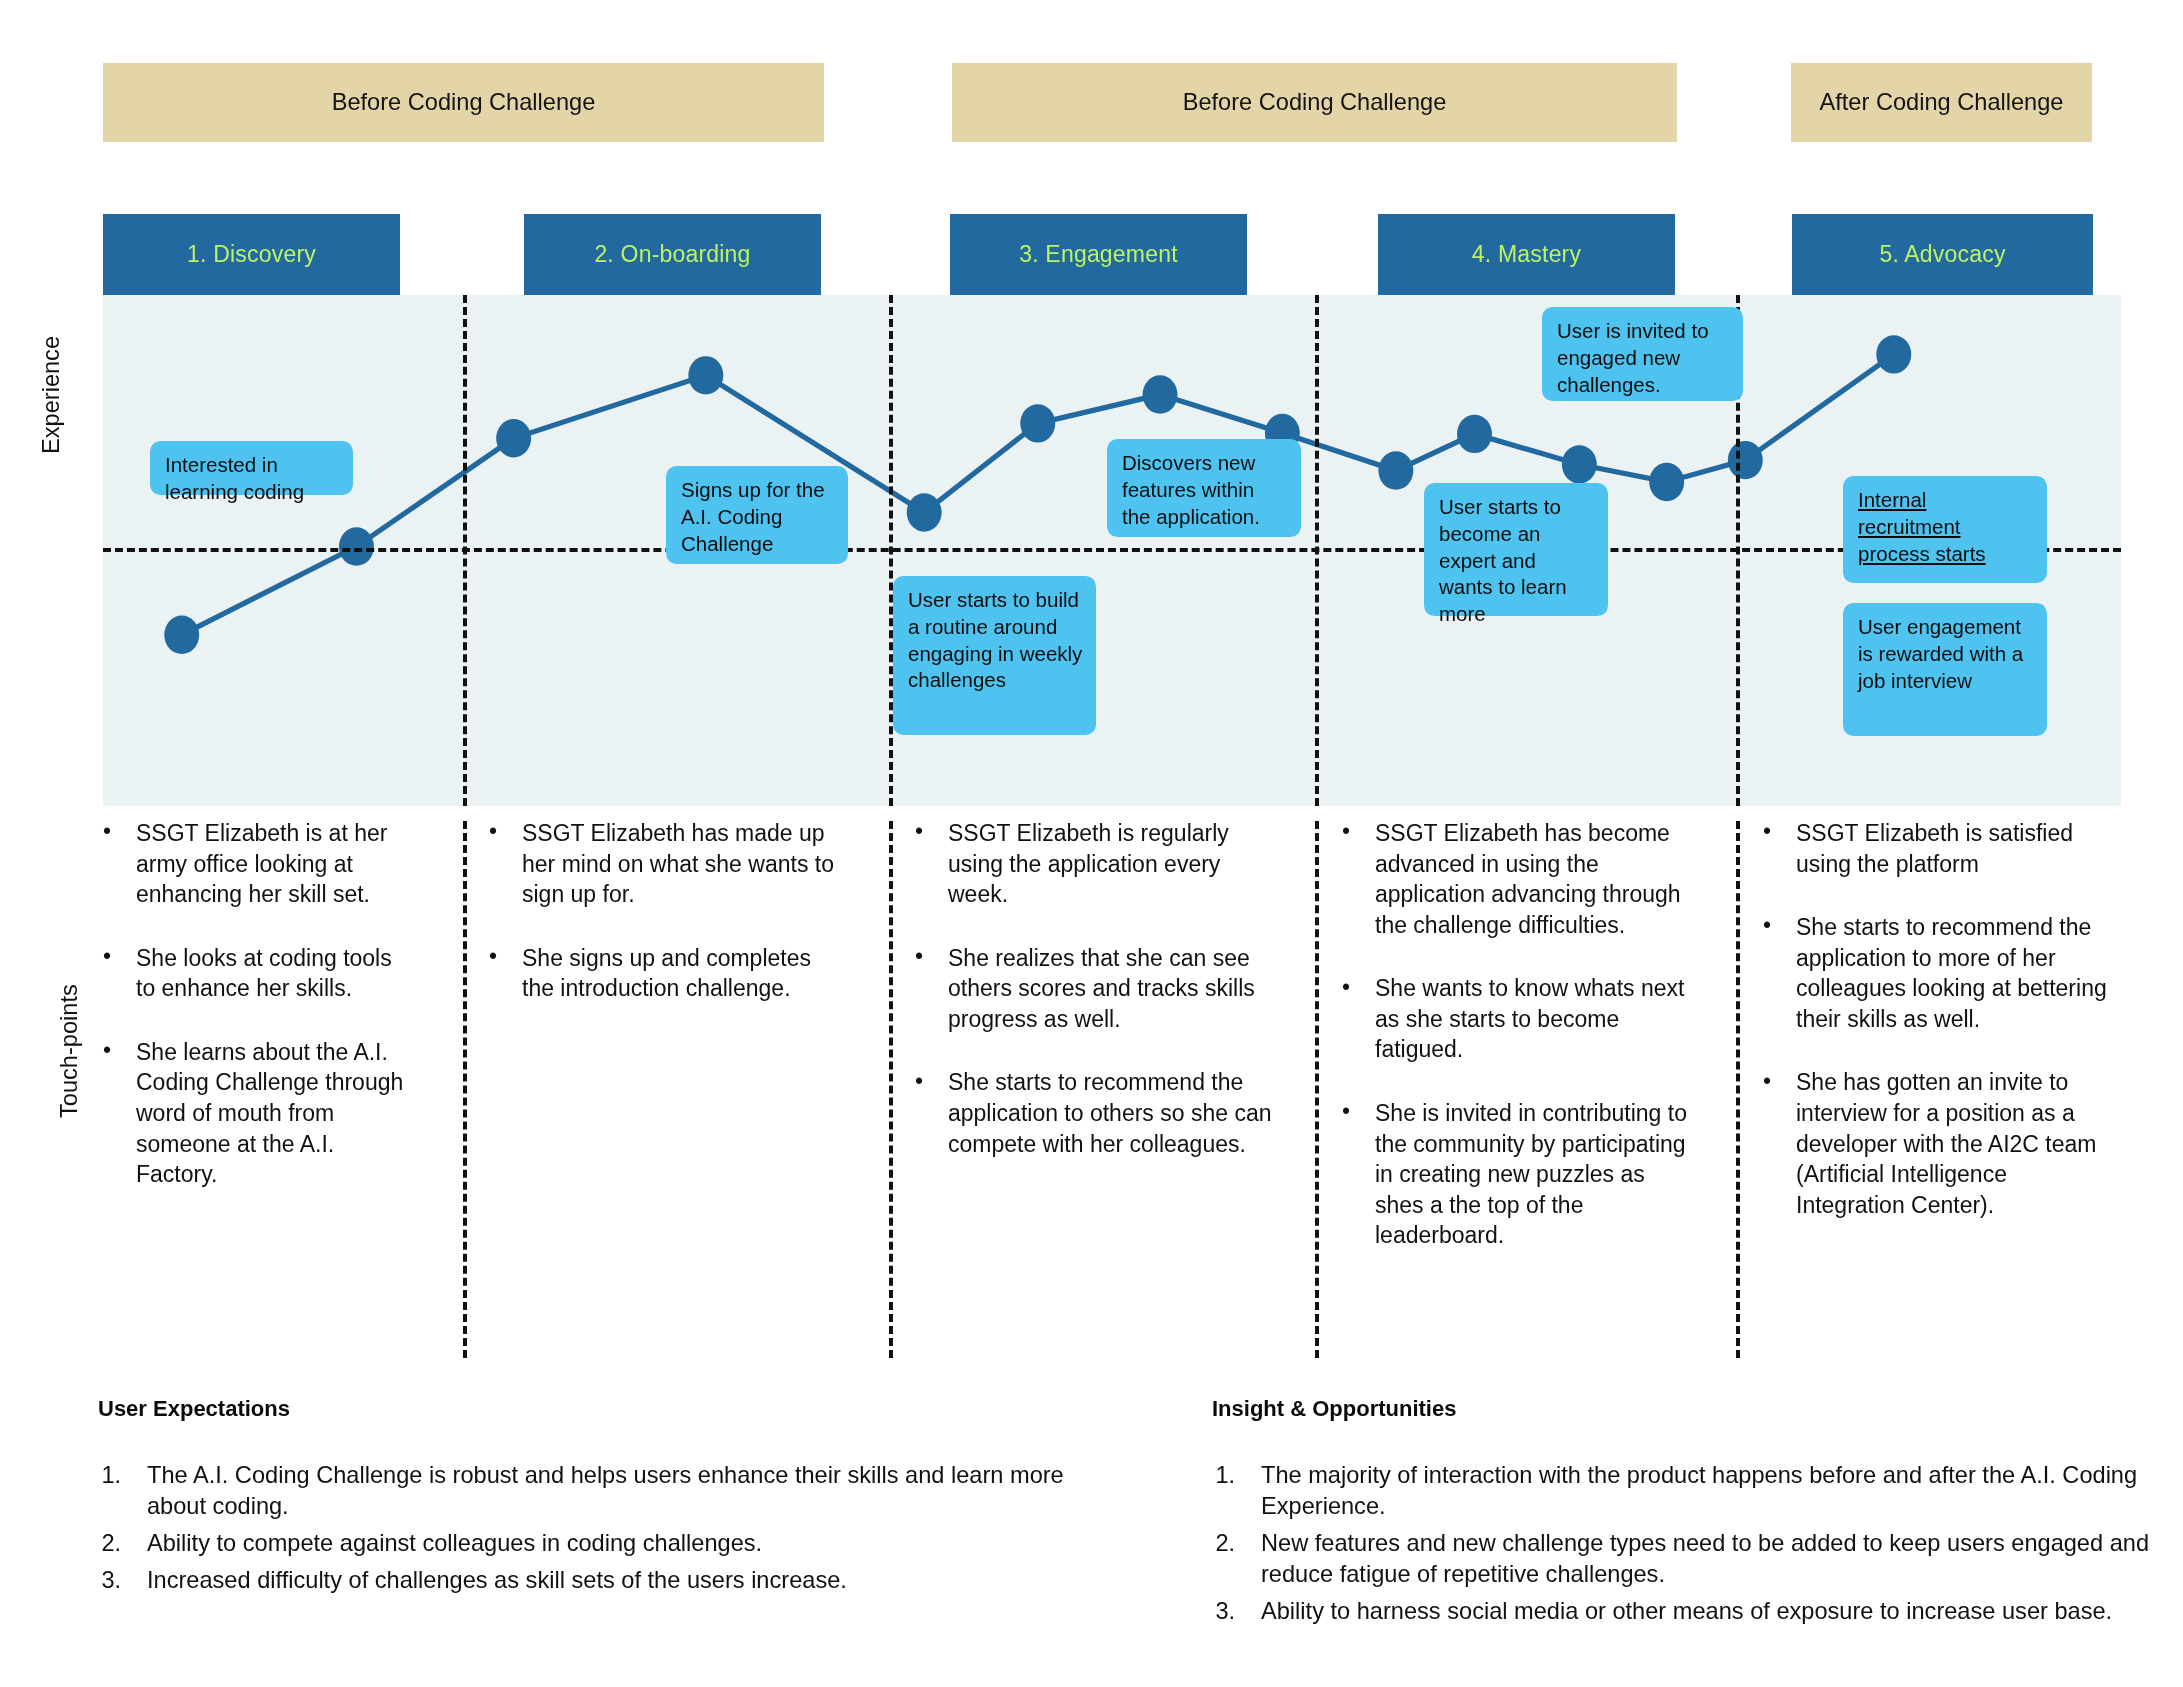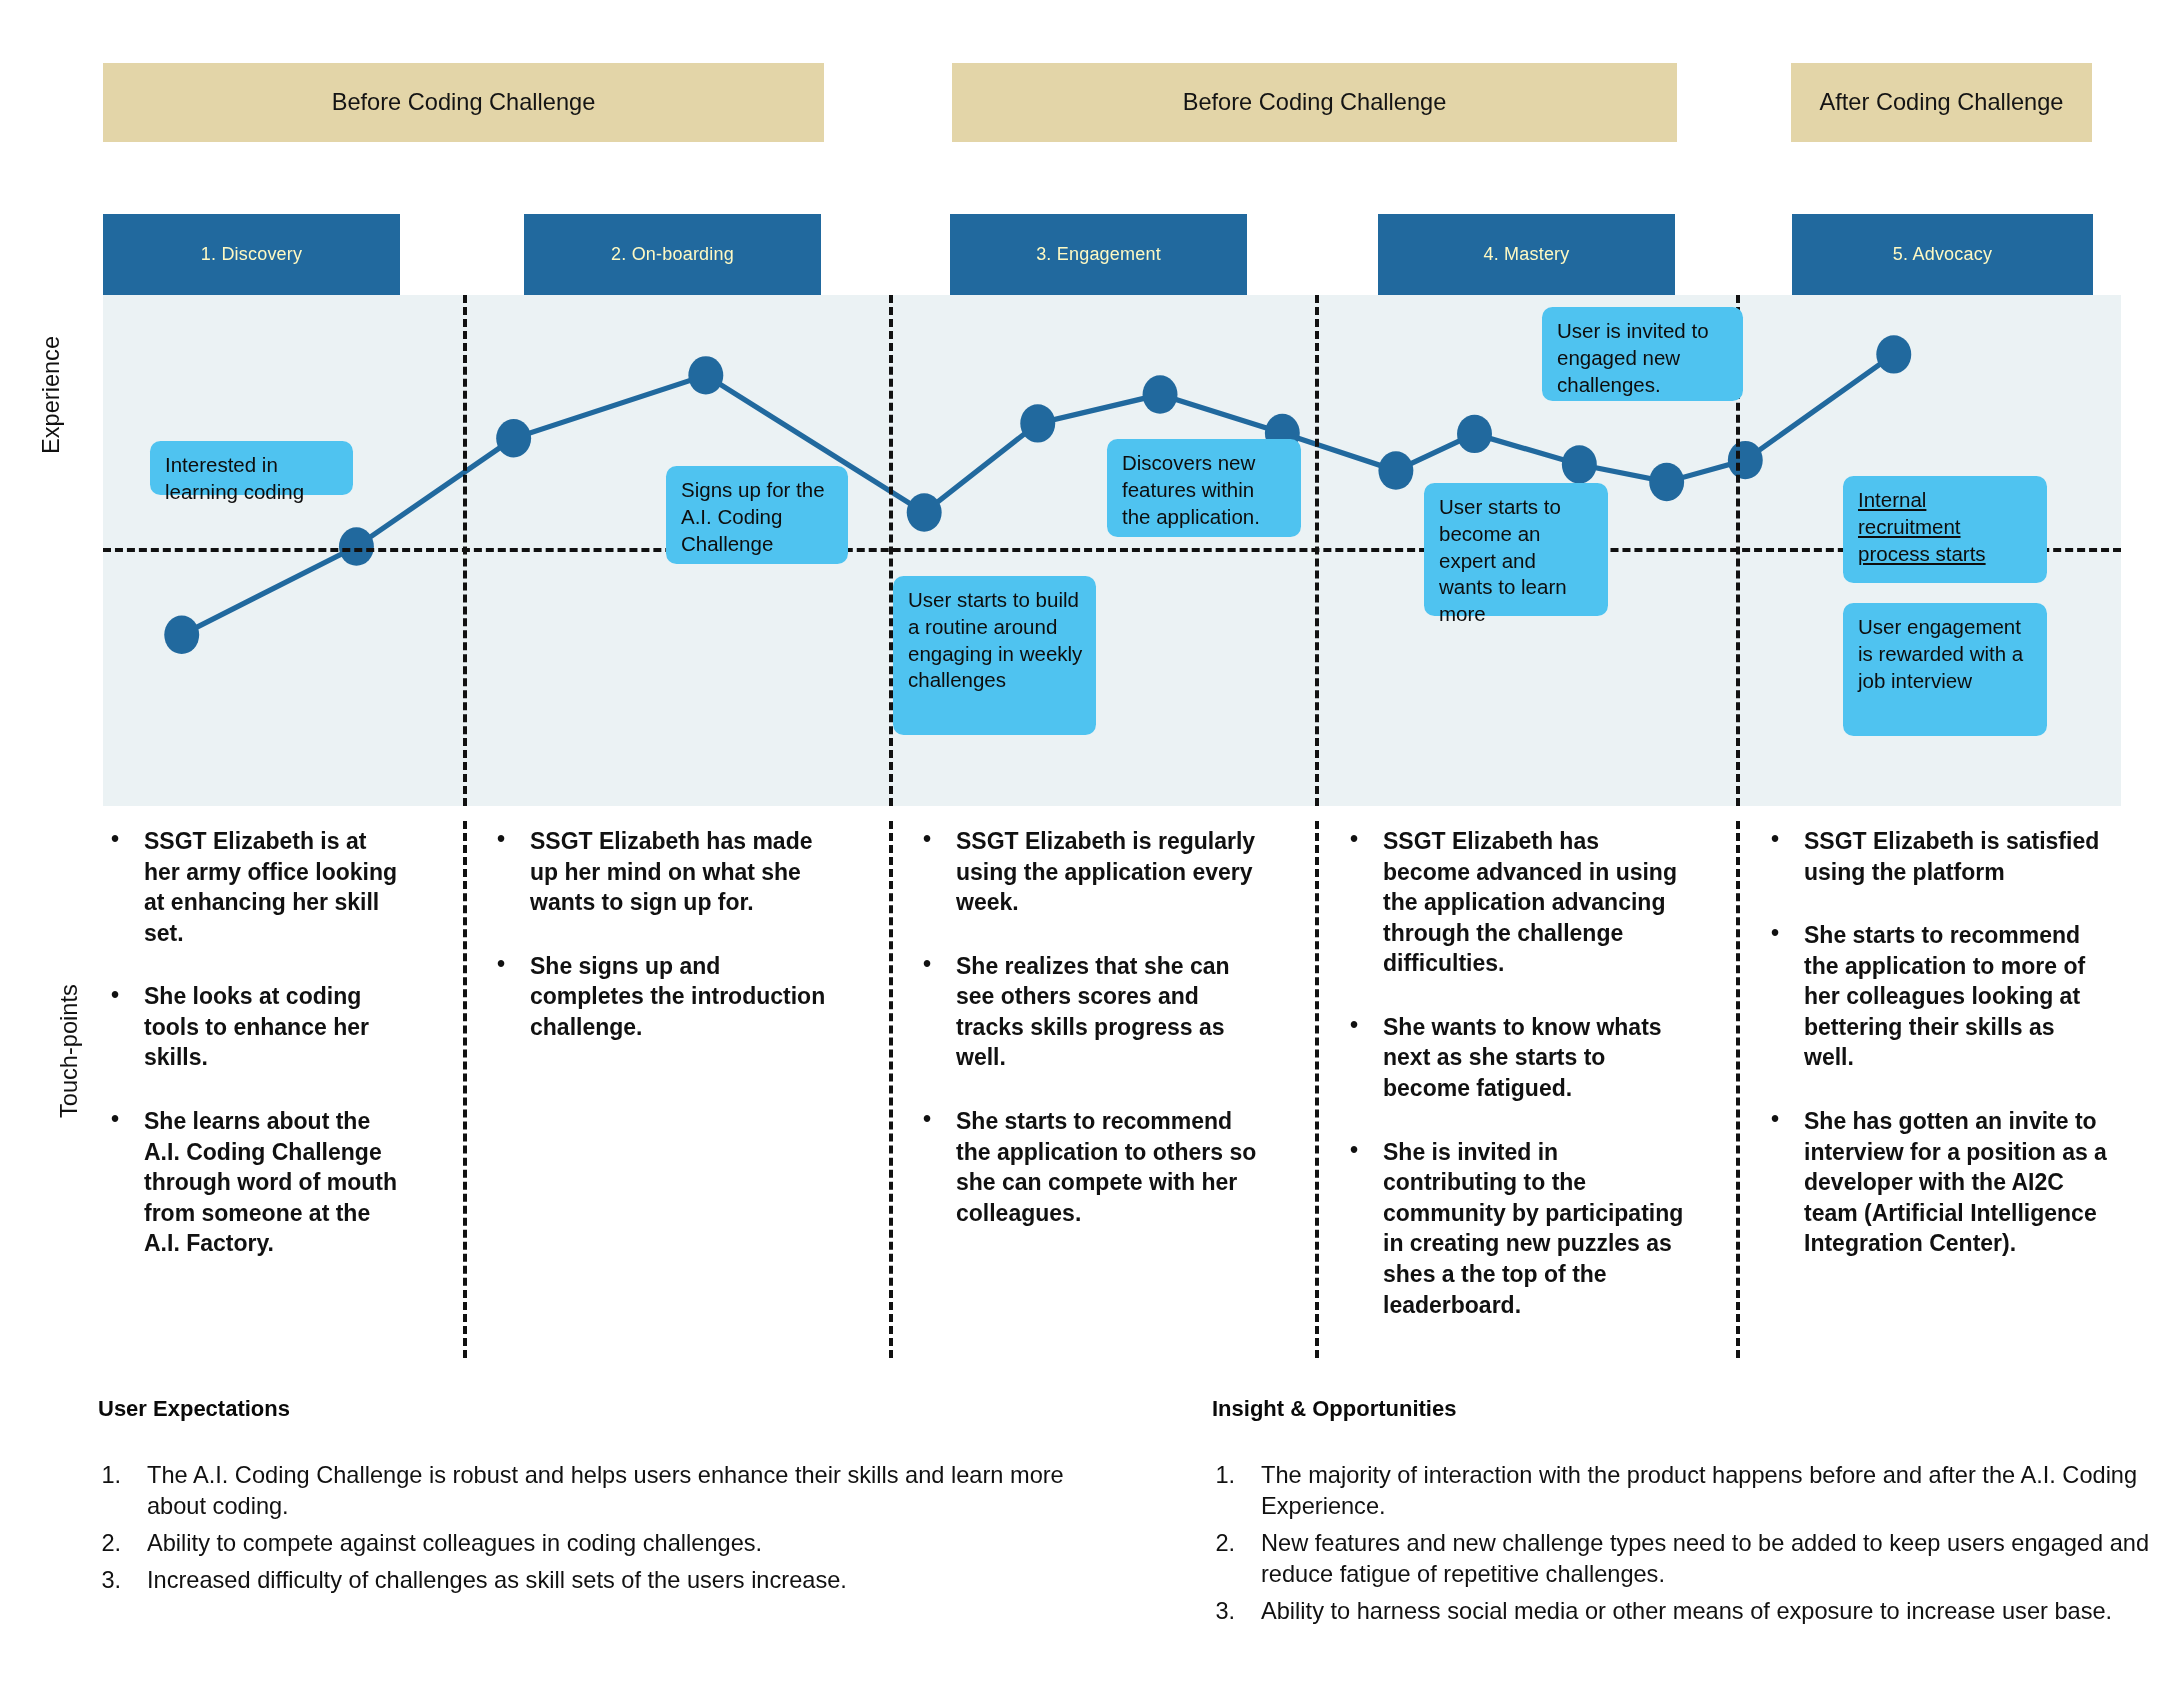--- a/index.html
+++ b/index.html
@@ -23,23 +23,23 @@
     color:#141414;
     line-height:1.25;
     padding:0 8.7px;
     box-sizing:border-box;
   }
 
   
   .stage-bar{
     position:absolute;
     background:#21699E;
-    color:#fef9c3;
+    color:#bef264;
     display:flex;align-items:center;justify-content:center;
-    font-size:18px;
+    font-size:23px;
     letter-spacing:0.2px;
   }
 
   
   .plot{
     position:absolute;
     left:103px;top:295px;
     width:2018px;height:511px;
     background:#EBF2F4;
   }
@@ -92,21 +92,21 @@
   }
 
   
   .tp-col{
     position:absolute;
     top:818px;
     font-size:23px;
     line-height:1.33;
     color:#111;
   }
-  .tp-col ul{margin:8px;padding:0;list-style:none;font-weight:bold;}
+  .tp-col ul{margin:0;padding:0;list-style:none;}
   .tp-col li{
     position:relative;
     padding-left:40px;
     margin-bottom:33px;
   }
   .tp-col li:before{
     content:"\2022";
     position:absolute;left:7px;top:-1.7px;
     font-size:23px;
   }

